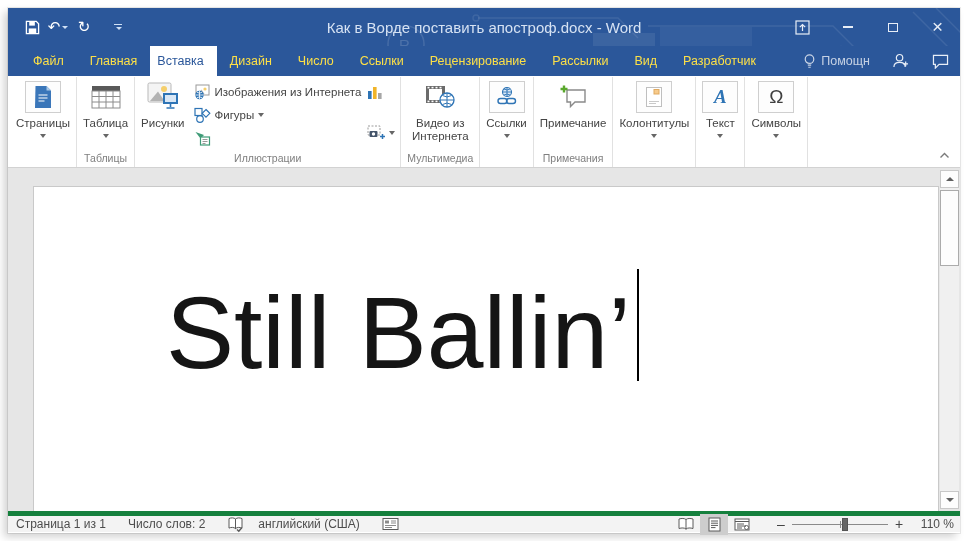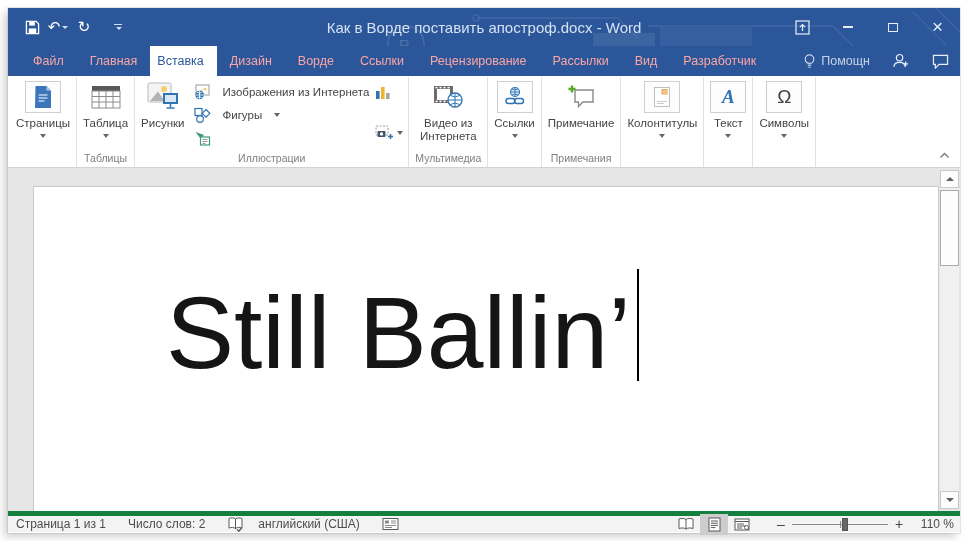--- a/index.html
+++ b/index.html
@@ -21,42 +21,42 @@
   .title-text { position:absolute; left:0; right:0; top:0; height:38px; display:flex; align-items:center;
                 justify-content:center; color:#d6e2f3; font-size:15px; z-index:1; pointer-events:none; }
   .wincontrols { margin-left:auto; display:flex; z-index:2; height:38px; }
   .wbtn { width:45px; height:38px; display:flex; align-items:center; justify-content:center; color:#e8eef7; }
   .wbtn.close-btn { font-size:19px; font-weight:400; }
   .maxi { width:10px; height:9px; border:1.2px solid #e8eef7; }
   .mini-line { width:10px; height:1.5px; background:#e8eef7; }
 
   
   .tabrow { position:relative; height:30px; background:#2b579a; display:flex; align-items:stretch; padding-left:12px; }
-  .tab { padding:0 13px; display:flex; align-items:center; color:#fca5a5; font-size:12.5px; white-space:nowrap; }
+  .tab { padding:0 13px; display:flex; align-items:center; color:#fde047; font-size:12.5px; white-space:nowrap; }
   .tab.active { background:#fff; color:#2b579a;padding-left:7px; }
   .tab-extras { margin-left:auto; display:flex; align-items:center; }
   .help-tab { display:flex; align-items:center; gap:5px; color:rgba(255,255,255,0.72); font-size:12.5px; padding:0 10px; }
   .icon-btn { width:40px; height:30px; display:flex; align-items:center; justify-content:center; }
 
   
   .ribbon { position:relative; height:92px; background:#fff; border-bottom:1px solid #d2d2d2;
             display:flex; align-items:stretch; padding:1px 2px 0 2px; }
   .group { display:flex; flex-direction:column; border-right:1px solid #e1e1e1; padding:0 1px; }
   .group-content { flex:1; display:flex; align-items:flex-start; justify-content:center; padding-top:2px; }
   .group-label { height:16px; line-height:15px; text-align:center; font-size:10.5px; color:#7f7f7f; white-space:nowrap; }
   .bigbtn { display:flex; flex-direction:column; align-items:center; padding:2px 5px 0 5px; height:72px; }
   .bigbtn .lbl { font-size:11.5px; color:#444; line-height:13px; margin-top:4px; text-align:center; white-space:nowrap; }
   .bigbtn .lbl.wrap { white-space:normal; width:66px; }
   .arrow { width:0; height:0; border-left:3.5px solid transparent; border-right:3.5px solid transparent;
            border-top:4px solid #666; margin-top:4px; }
   .iconbox { width:36px; height:32px; border:1px solid #cfcfcf; background:#fdfdfd;
              display:flex; align-items:center; justify-content:center; }
   .icon-plain { width:36px; height:32px; display:flex; align-items:center; justify-content:center; }
   .smallcol { display:flex; flex-direction:column; justify-content:flex-start; padding-top:1px; }
-  .smallbtn { display:flex; align-items:center; gap:12px; height:23px; font-size:11.5px; color:#444; padding:0 4px; white-space:nowrap; }
+  .smallbtn { display:flex; align-items:center; gap:4px; height:23px; font-size:11.5px; color:#444; padding:0 4px; white-space:nowrap; }
   .minicol { display:flex; flex-direction:column; justify-content:space-between; height:70px; padding:2px 4px 6px 2px; }
   .minibtn { display:flex; align-items:center; gap:3px; height:22px; }
   .glyph-a { font-size:19px; font-style:italic; font-weight:bold; color:#2e74b5; font-family:"Liberation Serif", serif; }
   .glyph-omega { font-size:19px; color:#3f3f3f; }
   .collapse { position:absolute; right:10px; bottom:4px; }
 
   
   .docarea { position:relative; height:343px; background:#e6e6e6; overflow:hidden; }
   .page { position:absolute; left:25px; top:18px; width:906px; bottom:-2px; background:#fff;
           border:1px solid #c9c9c9; border-bottom:none; }
@@ -152,21 +152,21 @@
         <span>×</span>
       </div>
     </div>
   </div>
 
   <div class="tabrow">
     <div class="tab">Файл</div>
     <div class="tab">Главная</div>
     <div class="tab active">Вставка</div>
     <div class="tab">Дизайн</div>
-    <div class="tab">Ворде</div>
+    <div class="tab">Число</div>
     <div class="tab">Ссылки</div>
     <div class="tab">Рецензирование</div>
     <div class="tab">Рассылки</div>
     <div class="tab">Вид</div>
     <div class="tab">Разработчик</div>
     <div class="tab-extras">
       <div class="help-tab">
         <svg width="13" height="17" viewBox="0 0 14 18">
           <circle cx="7" cy="6.5" r="4.6" fill="none" stroke="rgba(255,255,255,0.75)" stroke-width="1.3"></circle>
           <path d="M5.2 13 h3.6 M5.7 15.2 h2.6" stroke="rgba(255,255,255,0.75)" stroke-width="1.3"></path>

